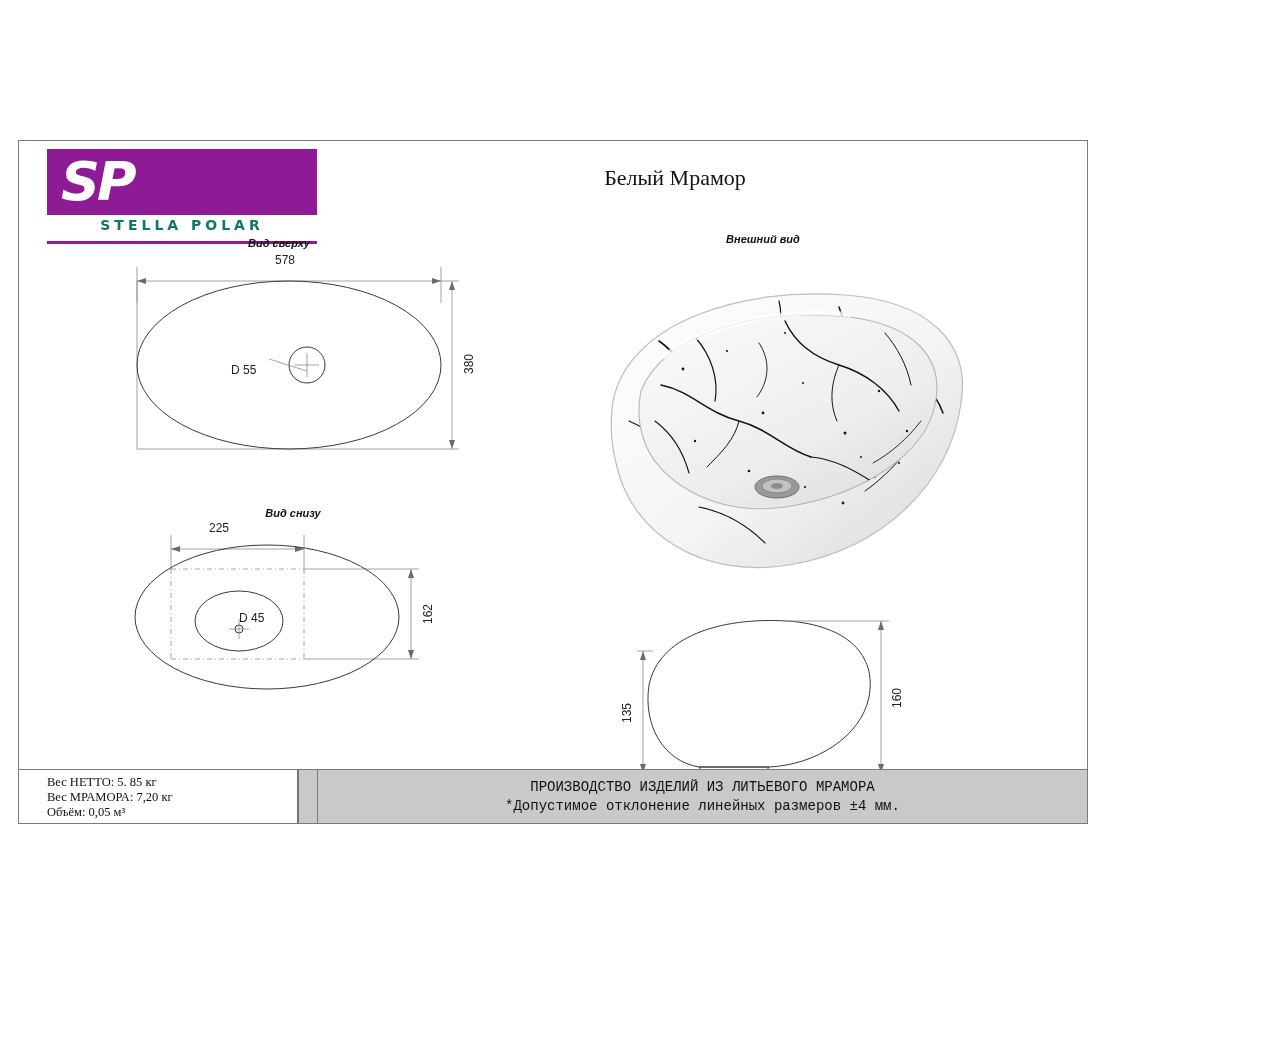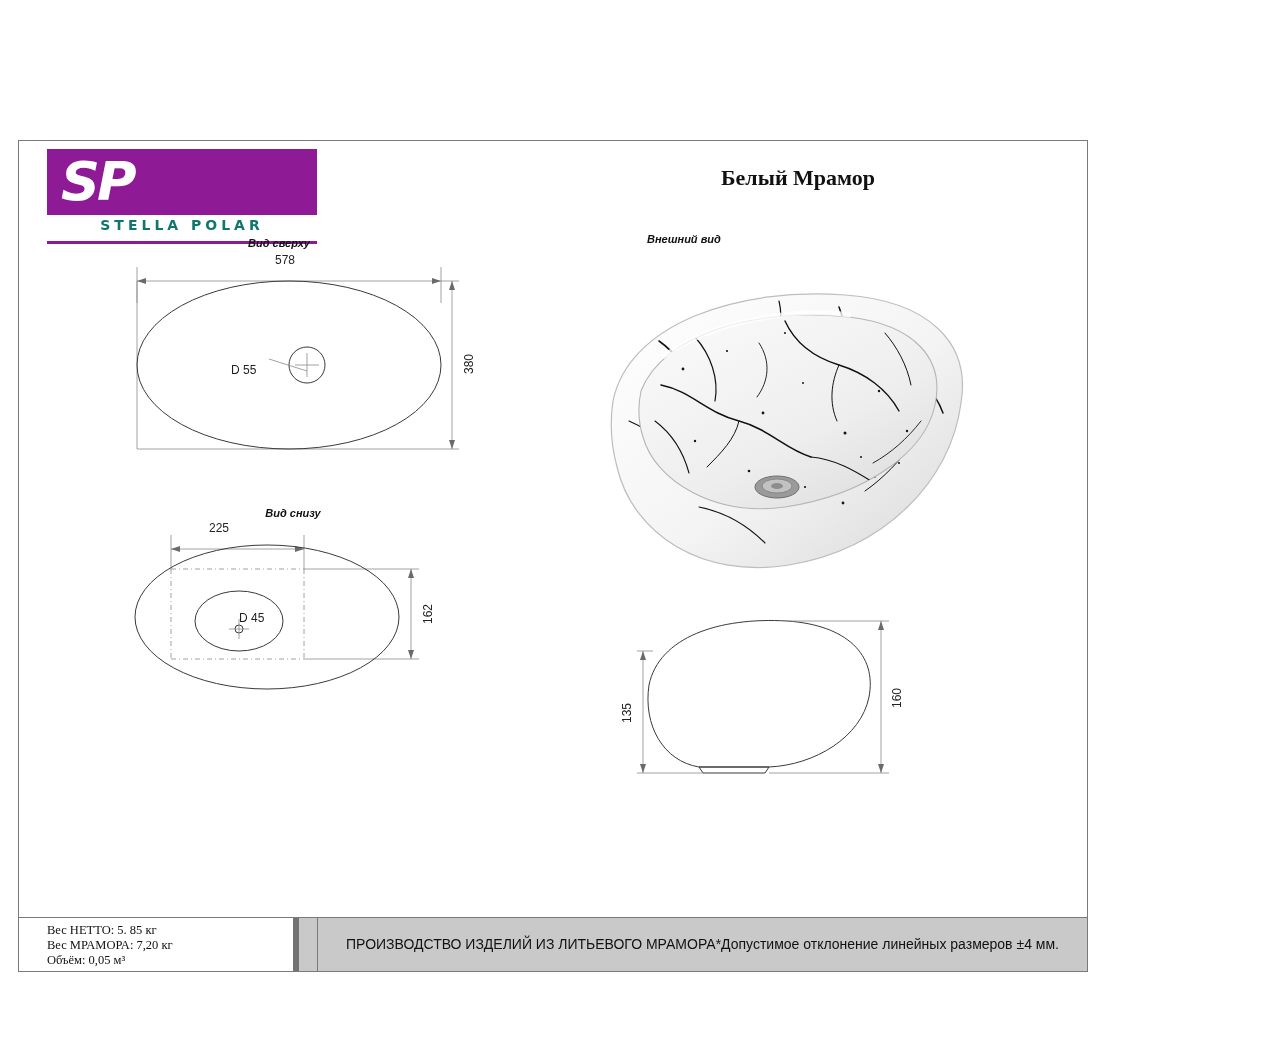--- a/index.html
+++ b/index.html
@@ -13,21 +13,21 @@
     font-family: "Liberation Sans", sans-serif;
     position: relative;
     overflow: hidden;
   }
 
   #sheet {
     position: absolute;
     left: 18px;
     top: 140px;
     width: 1070px;
-    height: 832px;
+    height: 684px;
     border: 1px solid #7a7a7a;
     background: #ffffff;
     box-sizing: border-box;
   }
 
   
   .logo-box {
     position: absolute;
     left: 12px;
     top: 8px;
@@ -83,40 +83,40 @@
     left: 16px;
     top: 92px;
     width: 270px;
     height: 3px;
     background: #8e1a96;
   }
 
   
   .doc-title {
     position: absolute;
-    left: 416px;
+    left: 436px;
     top: 24px;
     width: 440px;
-    text-align: right;
+    text-align: center;
     font-family: "Liberation Serif", serif;
-    font-weight: bold;
+    font-weight: normal;
     font-size: 22px;
     color: #111;
   }
   .view-title {
     position: absolute;
     font-family: Liberation Sans, sans-serif;
     font-weight: bold;
     font-style: italic;
     font-size: 11px;
     color: #111;
   }
   #title-top    { left: 150px; top: 96px; width: 220px; text-align: center; }
   #title-bottom { left: 164px; top: 366px; width: 220px; text-align: center; }
-  #title-ext    { left: 628px; top: 92px; width: 280px; }
+  #title-ext    { left: 604px; top: 92px; width: 280px; text-align: center; }
 
   
   .dim-label {
     position: absolute;
     font-family: "Liberation Sans", sans-serif;
     font-size: 12px;
     color: #222;
     white-space: nowrap;
   }
   .vert {
@@ -134,41 +134,41 @@
     left: 0;
     bottom: 0;
     width: 100%;
     height: 54px;
     border-top: 1px solid #7a7a7a;
     box-sizing: border-box;
     display: flex;
   }
   .footer-left {
     width: 280px;
-    border-right: 6px solid #737373;
+    border-right: 2px solid #737373;
     padding: 5px 0 0 28px;
     box-sizing: border-box;
     font-family: "Liberation Serif", serif;
     font-size: 12.5px;
     color: #111;
     line-height: 15px;
   }
   .footer-mid {
     width: 18px;
     background: #c9c9c9;
     border-right: 1px solid #7a7a7a;
   }
   .footer-right {
     flex: 1;
     background: #c9c9c9;
     display: flex;
-    flex-direction: row;
+    flex-direction: column;
     align-items: center;
     justify-content: center;
-    font-family: Liberation Sans, sans-serif;
+    font-family: Liberation Mono, monospace;
     font-size: 14px;
     color: #111;
     line-height: 19px;
     text-align: center;
   }
 
   
   .photo-wrap {
     position: absolute;
     left: 580px;

